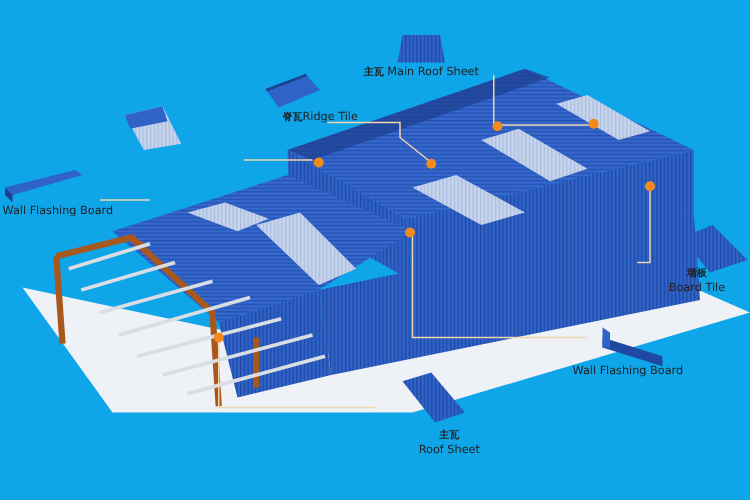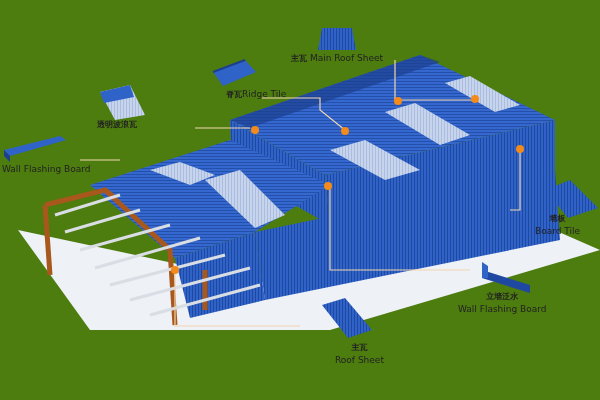--- a/index.html
+++ b/index.html
@@ -1,16 +1,16 @@
 <!DOCTYPE html>
 <html><head>
 <meta charset="utf-8">
 <style>
   html,body{margin:0;padding:0;background:#fff;}
-  #root{position:relative;width:600px;height:400px;overflow:hidden;background:#4d7c0f;font-family:"DejaVu Sans","Liberation Sans",sans-serif;}
+  #root{position:relative;width:600px;height:400px;overflow:hidden;background:#0ea5e9;font-family:"DejaVu Sans","Liberation Sans",sans-serif;}
   svg.scene{position:absolute;left:0;top:0;}
   .lbl{position:absolute;font-size:9px;color:#222;line-height:12px;white-space:nowrap;text-align:center;font-weight:500;}
   .lbl .cn{display:block;font-size:8px;font-weight:bold;}
   .lbl .en{display:block;}
   .inline .cn,.inline .en{display:inline;}
 </style>
 </head>
 <body>
 
 <div id="root">
@@ -115,30 +115,28 @@
   </svg>
 
   <div class="lbl inline" style="left:291px;top:52px;">
     <span class="cn">主瓦</span>
     <span class="en">Main Roof Sheet</span>
   </div>
   <div class="lbl inline" style="left:226px;top:88px;">
     <span class="cn">脊瓦</span><span class="en">Ridge Tile</span>
   </div>
   <div class="lbl" style="left:97px;top:119px;">
-    <span class="cn">透明波浪瓦</span>
   </div>
   <div class="lbl" style="left:2px;top:163px;">
     <span class="en">Wall Flashing Board</span>
   </div>
   <div class="lbl" style="left:535px;top:213px;">
     <span class="cn">墙板</span>
     <span class="en">Board Tile</span>
   </div>
   <div class="lbl" style="left:458px;top:291px;">
-    <span class="cn">立墙泛水</span>
     <span class="en">Wall Flashing Board</span>
   </div>
   <div class="lbl" style="left:335px;top:342px;">
     <span class="cn">主瓦</span>
     <span class="en">Roof Sheet</span>
   </div>
 </div>
 
 </body></html>

